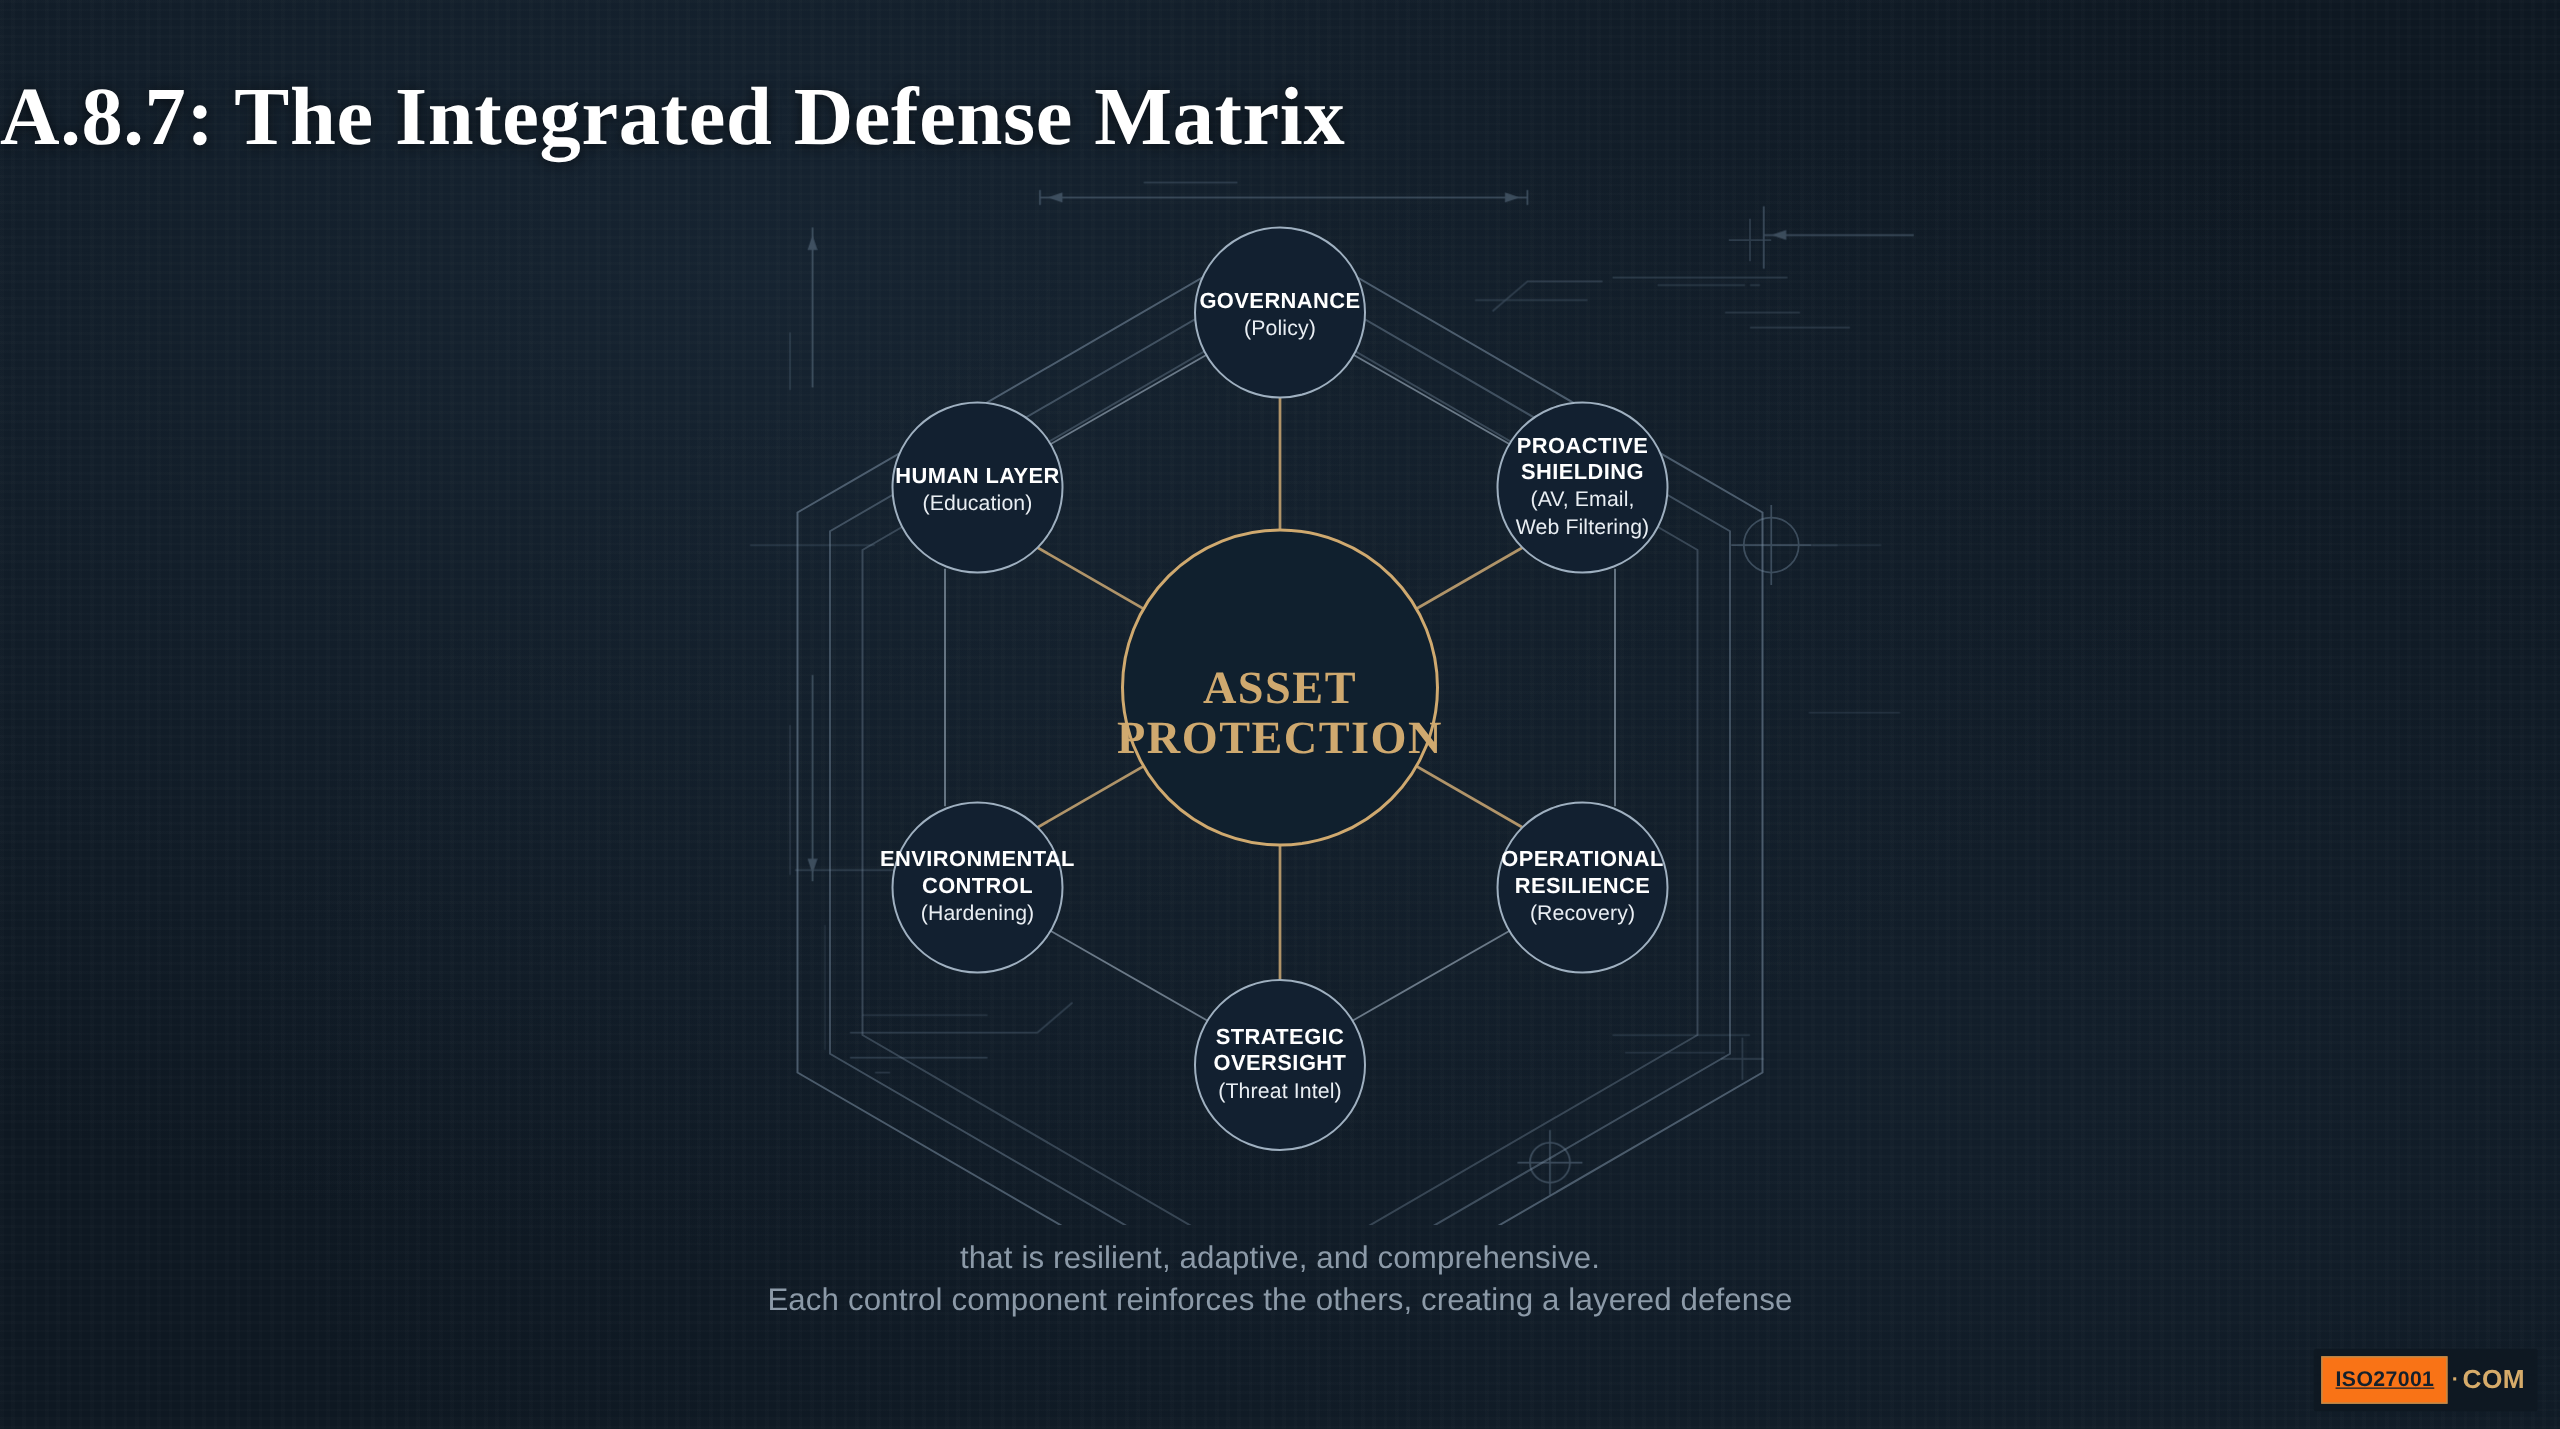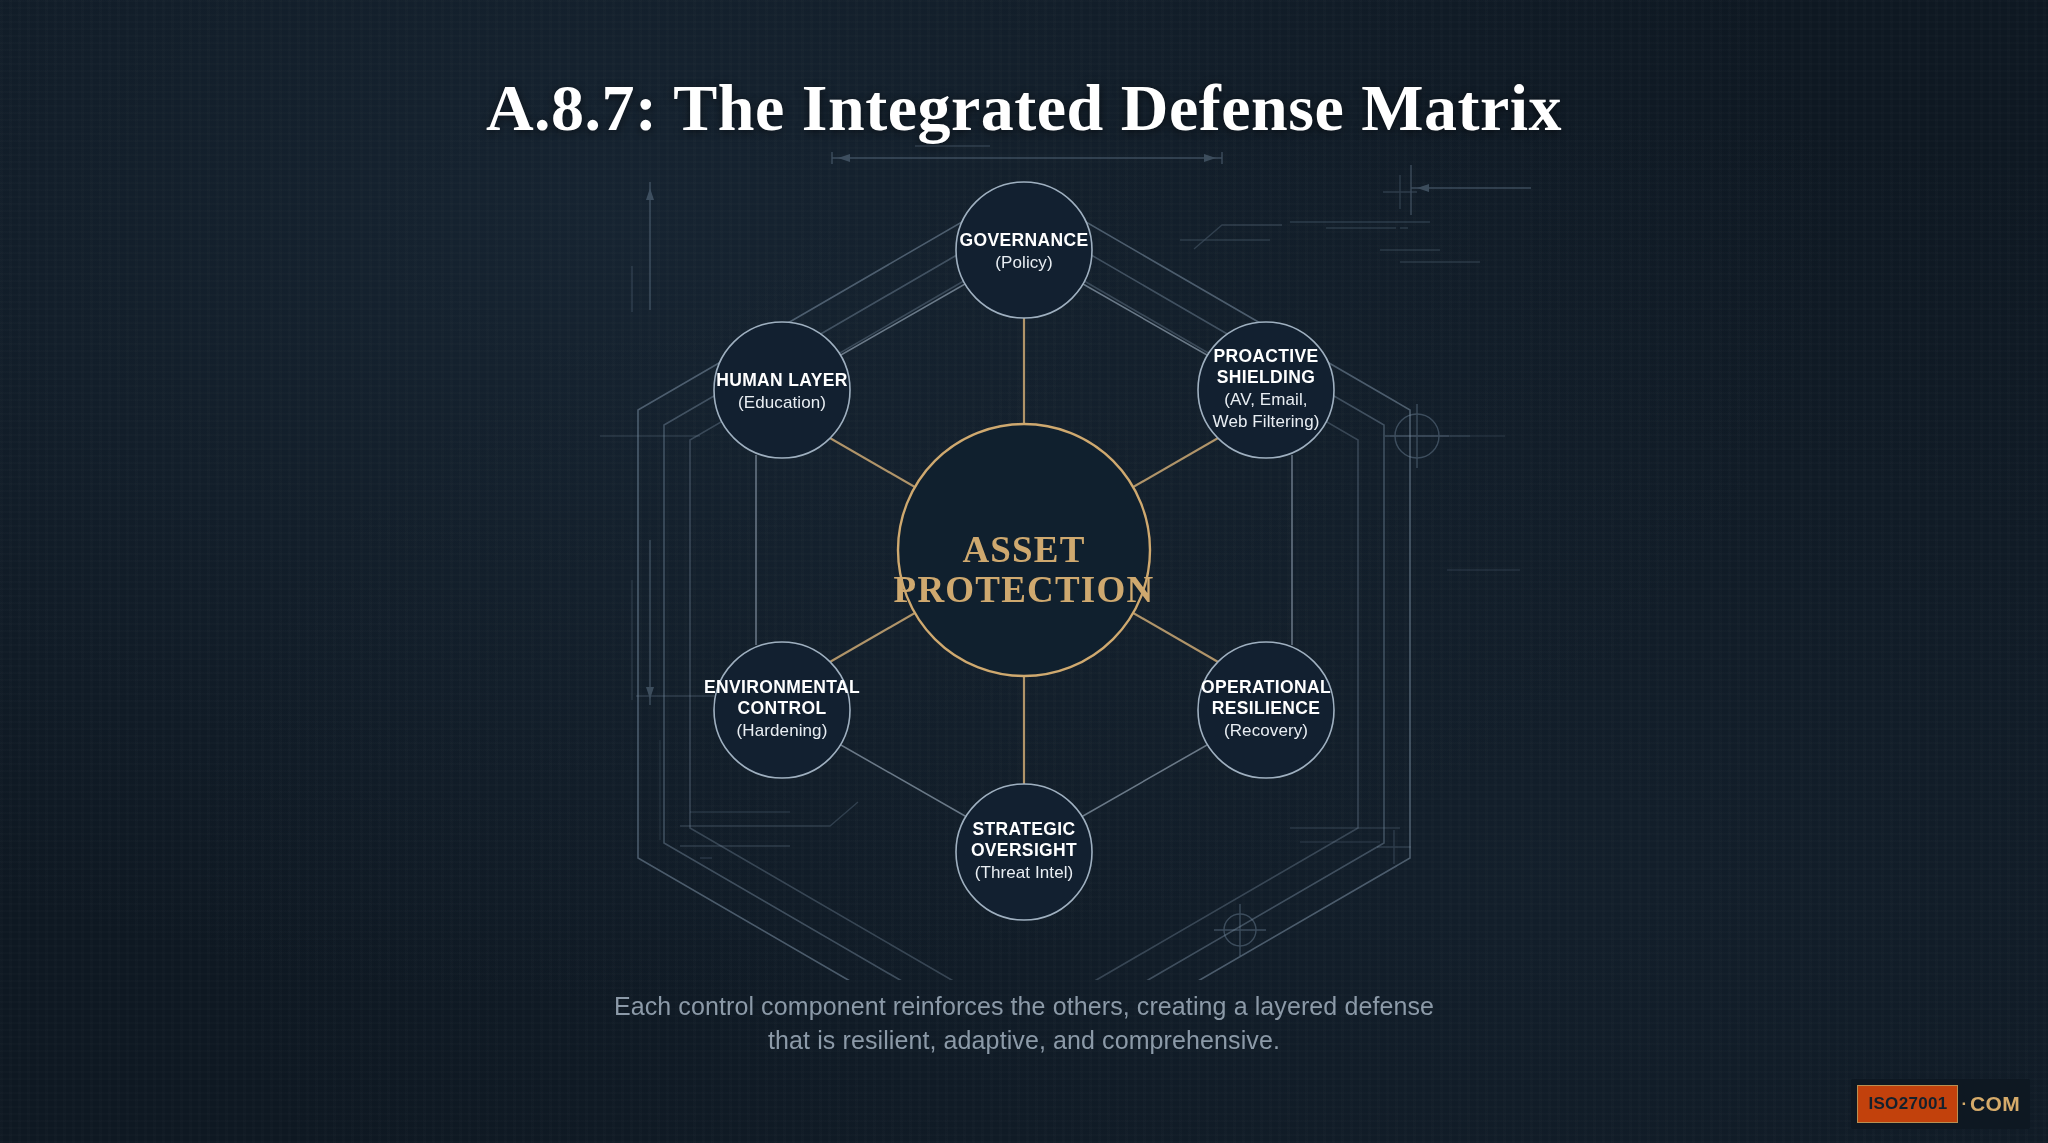--- a/index.html
+++ b/index.html
@@ -14,22 +14,22 @@
   #noise-layer {
     position:absolute; inset:0;
     background-image:
       repeating-linear-gradient(0deg, rgba(255,255,255,.012) 0 2px, rgba(0,0,0,0) 2px 7px),
       repeating-linear-gradient(90deg, rgba(255,255,255,.010) 0 3px, rgba(0,0,0,0) 3px 9px),
       radial-gradient(ellipse at 30% 20%, rgba(40,62,84,.30), rgba(0,0,0,0) 60%),
       radial-gradient(ellipse at 75% 75%, rgba(34,54,74,.22), rgba(0,0,0,0) 62%);
     pointer-events:none;
   }
   #title {
-    position:absolute; top:70px; left:0; width:100%;
-    text-align:center;
+    position:absolute; top:56px; left:0; width:100%;
+    text-align:left;
     font-family:"Liberation Serif", serif;
     font-weight:700;
     font-size:66px;
     letter-spacing:.5px;
     color:#ffffff;
     text-shadow:0 2px 10px rgba(0,0,0,.55);
   }
   #diagram-stage {
     position:absolute; left:0; top:140px; width:2048px; height:840px;
   }
@@ -43,27 +43,28 @@
     letter-spacing:.1px;
   }
   #logo {
     position:absolute; right:18px; bottom:14px;
     display:flex; align-items:center;
     background:#0e1822;
     padding:6px 10px 6px 6px;
     border-radius:2px;
   }
   #logo .logo-box {
-    background:#c2410c;
+    background:#f97316;
     color:#14202c;
     font-weight:700;
     font-size:17px;
     letter-spacing:.3px;
     padding:8px 10px;
     border:1px solid #b88f52;
+    text-decoration:underline;
   }
   #logo .logo-dot { color:#d6ab6a; font-weight:700; font-size:17px; margin:0 3px; }
   #logo .logo-tld { color:#d6ab6a; font-weight:700; font-size:21px; letter-spacing:.3px; }
 
   .node-title { font-size:17.5px; font-weight:700; fill:#ffffff; letter-spacing:.35px; }
   .node-sub   { font-size:17px;  font-weight:400; fill:#e9eef3; letter-spacing:.1px; }
   .core-text  { font-family:"Liberation Serif", serif; font-weight:700; fill:#cfa96f; letter-spacing:1.2px; }
 </style>
 </head>
 <body>
@@ -204,21 +205,21 @@
   <g>
     <circle cx="782" cy="250" r="68" fill="#122030" stroke="#9fb0c0" stroke-width="1.6"></circle>
     <text class="node-title" x="782" y="246" text-anchor="middle">HUMAN LAYER</text>
     <text class="node-sub" x="782" y="268" text-anchor="middle">(Education)</text>
   </g>
 
 </svg>
 </div>
 
 <div id="caption">
+  <div>that is resilient, adaptive, and comprehensive.</div>
   <div>Each control component reinforces the others, creating a layered defense</div>
-  <div>that is resilient, adaptive, and comprehensive.</div>
 </div>
 
 <div id="logo">
   <span class="logo-box">ISO27001</span>
   <span class="logo-dot">·</span>
   <span class="logo-tld">COM</span>
 </div>
 
 </body></html>

